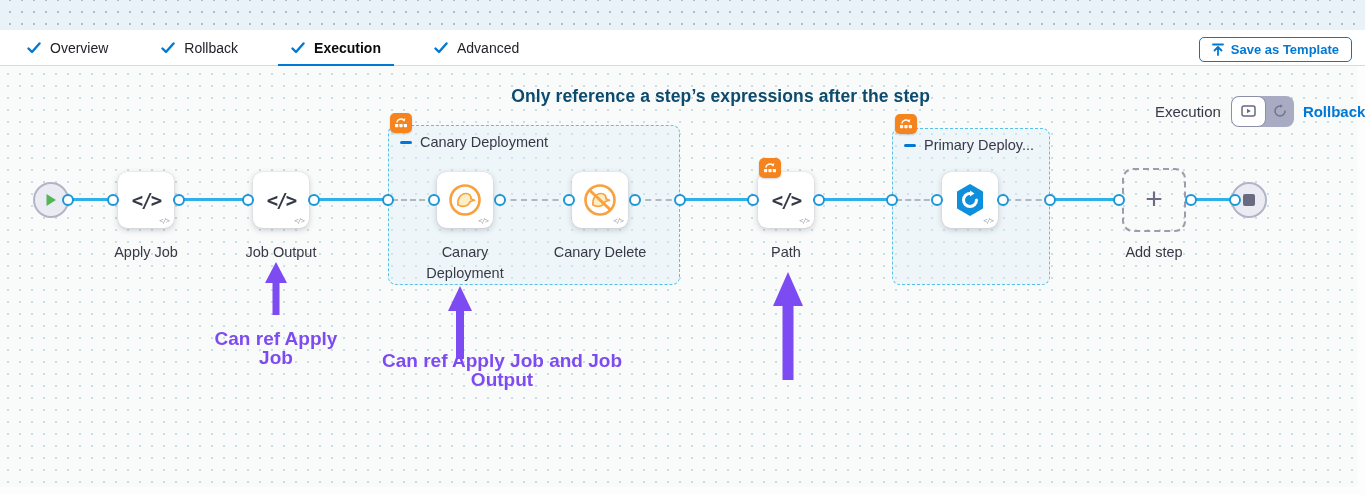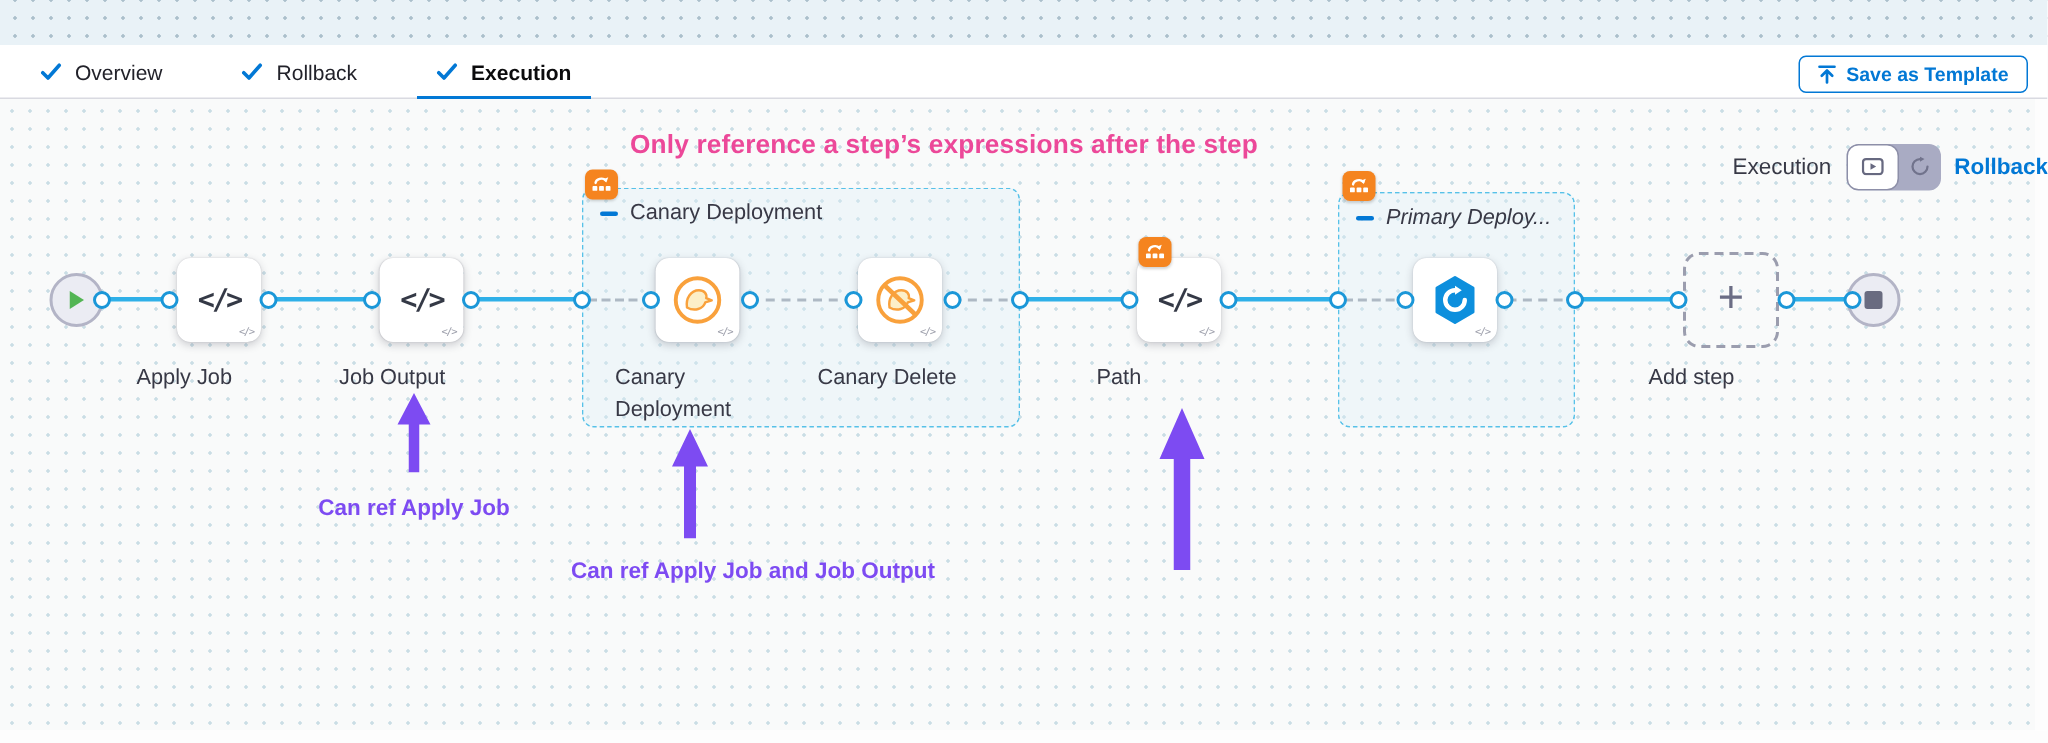--- a/index.html
+++ b/index.html
@@ -43,22 +43,22 @@
   .canvas {
     position:absolute; left:0; top:66px; width:1357px; height:421px;
     background-color:#f9fafa;
     background-image:radial-gradient(circle, rgba(125,175,195,.38) 1px, transparent 1.25px);
     background-size:12px 12px; background-position:2px 2px;
   }
   .strip-bottom { position:absolute; left:0; top:487px; width:1365px; height:8px; background:#fdfdfd; }
   .strip-right  { position:absolute; left:1357px; top:66px; width:8px; height:421px; background:#fdfdfd; }
 
   .canvas-title {
-    position:absolute; left:420px; top:86px; width:510px; text-align:left;
-    color:#ec4899; font-size:17.5px; font-weight:800; letter-spacing:.1px;
+    position:absolute; left:420px; top:86px; width:510px; text-align:right;
+    color:#0c4a6e; font-size:17.5px; font-weight:800; letter-spacing:.1px;
   }
 
   
   .mode-row { position:absolute; left:1155px; top:95px; height:32px; display:flex; align-items:center; }
   .mode-label { font-size:15px; color:#383946; margin-right:10px; }
   .mode-toggle {
     width:63px; height:31px; background:#a9abc3; border-radius:8px;
     display:flex; align-items:stretch; overflow:hidden; margin-right:9px;
   }
   .seg { display:flex; align-items:center; justify-content:center; cursor:pointer; }
@@ -85,21 +85,21 @@
     width:56px; height:56px; top:172px; background:#fff; border-radius:9px; z-index:3;
     box-shadow:0 2px 6px rgba(40,41,61,.22), 0 0 1px rgba(40,41,61,.2);
     display:flex; align-items:center; justify-content:center; cursor:pointer;
   }
   .code-glyph { font-family:"DejaVu Sans Mono","Liberation Mono",monospace; font-size:19px; font-weight:700; color:#343946; letter-spacing:-2px; }
   .mini-code {
     position:absolute; right:5px; bottom:3px; font-size:7px; color:#9ea0ac;
     font-family:"DejaVu Sans Mono","Liberation Mono",monospace; letter-spacing:-1px;
   }
   .step-label {
-    top:242px; width:110px; text-align:left; font-size:14.5px; color:#383946; line-height:21px; z-index:3;
+    top:242px; width:110px; text-align:center; font-size:14.5px; color:#383946; line-height:21px; z-index:3;
   }
 
   .group-box {
     border:1.6px dashed #57c1e8; border-radius:8px; background:rgba(219,240,250,.32); z-index:2;
   }
   .group-head { position:absolute; left:11px; top:8px; display:flex; align-items:center; gap:8px; max-width:85%; }
   .minus-icon { width:12px; height:3px; background:#0278d5; border-radius:2px; flex:0 0 auto; cursor:pointer; }
   .group-title { font-size:14.5px; color:#383946; white-space:nowrap; overflow:hidden; text-overflow:ellipsis; }
 
   .badge {
@@ -109,21 +109,21 @@
   }
 
   .add-step {
     width:64px; height:64px; top:168px; border:2.4px dashed #9b9dae; border-radius:11px; z-index:3;
     display:flex; align-items:center; justify-content:center; cursor:pointer;
   }
   .plus-glyph { font-size:30px; font-weight:300; color:#6b6d85; line-height:1; margin-top:-2px; }
 
   .arrow { z-index:6; }
   .anno {
-    color:#7d4bf2; font-size:15px; font-weight:800; z-index:6; white-space:pre-line; line-height:19px;
+    color:#7d4bf2; font-size:19px; font-weight:800; z-index:6; white-space:pre-line; line-height:19px;
   }
   .anno.center { text-align:center; }
 </style>
 </head>
 <body>
 
 <div class="page">
 
   <div class="strip-top"></div>
 
@@ -138,20 +138,26 @@
       <svg class="check-icon" viewBox="0 0 14 12">
           <path d="M1.5 6.5 L5 10 L12.5 1.5" fill="none" stroke="#0278d5" stroke-width="2.4" stroke-linecap="round" stroke-linejoin="round"></path>
         </svg>
       <span class="lbl">Rollback</span>
     </div>
     <div class="tab active">
       <svg class="check-icon" viewBox="0 0 14 12">
           <path d="M1.5 6.5 L5 10 L12.5 1.5" fill="none" stroke="#0278d5" stroke-width="2.4" stroke-linecap="round" stroke-linejoin="round"></path>
         </svg>
       <span class="lbl">Execution</span>
+    </div>
+    <div class="tab">
+      <svg class="check-icon" viewBox="0 0 14 12">
+          <path d="M1.5 6.5 L5 10 L12.5 1.5" fill="none" stroke="#0278d5" stroke-width="2.4" stroke-linecap="round" stroke-linejoin="round"></path>
+        </svg>
+      <span class="lbl">Advanced</span>
     </div>
 
     <button class="save-btn">
       <svg width="12" height="13" viewBox="0 0 12 13">
           <path d="M1 1.5 H11 M6 4 V12 M6 4 L2.5 7.5 M6 4 L9.5 7.5" fill="none" stroke="#0278d5" stroke-width="1.8" stroke-linecap="round" stroke-linejoin="round"></path>
         </svg>
       <span>Save as Template</span>
     </button>
   </div>
 
@@ -193,21 +199,21 @@
   <div class="abs line-dashed" style="left:635px; width:47px;"></div>
   <div class="abs line-dashed" style="left:896px; width:43px;"></div>
   <div class="abs line-dashed" style="left:1005px;width:47px;"></div>
 
   <div class="abs group-box" style="left:388px; top:125px; width:292px; height:160px;">
     <div class="group-head">
       <span class="minus-icon"></span>
       <span class="group-title">Canary Deployment</span>
     </div>
   </div>
-  <div class="abs group-box" style="left:892px; top:128px; width:158px; height:157px;font-style:italic;">
+  <div class="abs group-box" style="left:892px; top:128px; width:158px; height:157px;">
     <div class="group-head">
       <span class="minus-icon"></span>
       <span class="group-title">Primary Deploy...</span>
     </div>
   </div>
 
   <div class="abs badge" style="left:390px; top:113px;">
     <svg width="14" height="12" viewBox="0 0 14 12">
         <path d="M3 5 A4 3.2 0 0 1 10 3.2" fill="none" stroke="#fff" stroke-width="1.5" stroke-linecap="round"></path>
         <path d="M11.5 1.2 L10.2 4.6 L7.8 2.6 Z" fill="#fff"></path>
@@ -317,15 +323,15 @@
     <path d="M15 0 L26 21 L18.5 21 L18.5 53 L11.5 53 L11.5 21 L4 21 Z" fill="#7d4bf2"></path>
   </svg>
   <svg class="abs arrow" style="left:444px; top:286px;" width="32" height="73" viewBox="0 0 32 73">
     <path d="M16 0 L28 25 L20 25 L20 73 L12 73 L12 25 L4 25 Z" fill="#7d4bf2"></path>
   </svg>
   <svg class="abs arrow" style="left:769px; top:272px;" width="38" height="108" viewBox="0 0 38 108">
     <path d="M19 0 L34 34 L24.5 34 L24.5 108 L13.5 108 L13.5 34 L4 34 Z" fill="#7d4bf2"></path>
   </svg>
 
   <div class="abs anno center" style="left:196px; top:329px; width:160px;">Can ref Apply Job</div>
-  <div class="abs anno center" style="left:362px; top:371px; width:280px;">Can ref Apply Job and Job Output</div>
+  <div class="abs anno center" style="left:362px; top:351px; width:280px;">Can ref Apply Job and Job Output</div>
 
 </div>
 
 </body></html>

